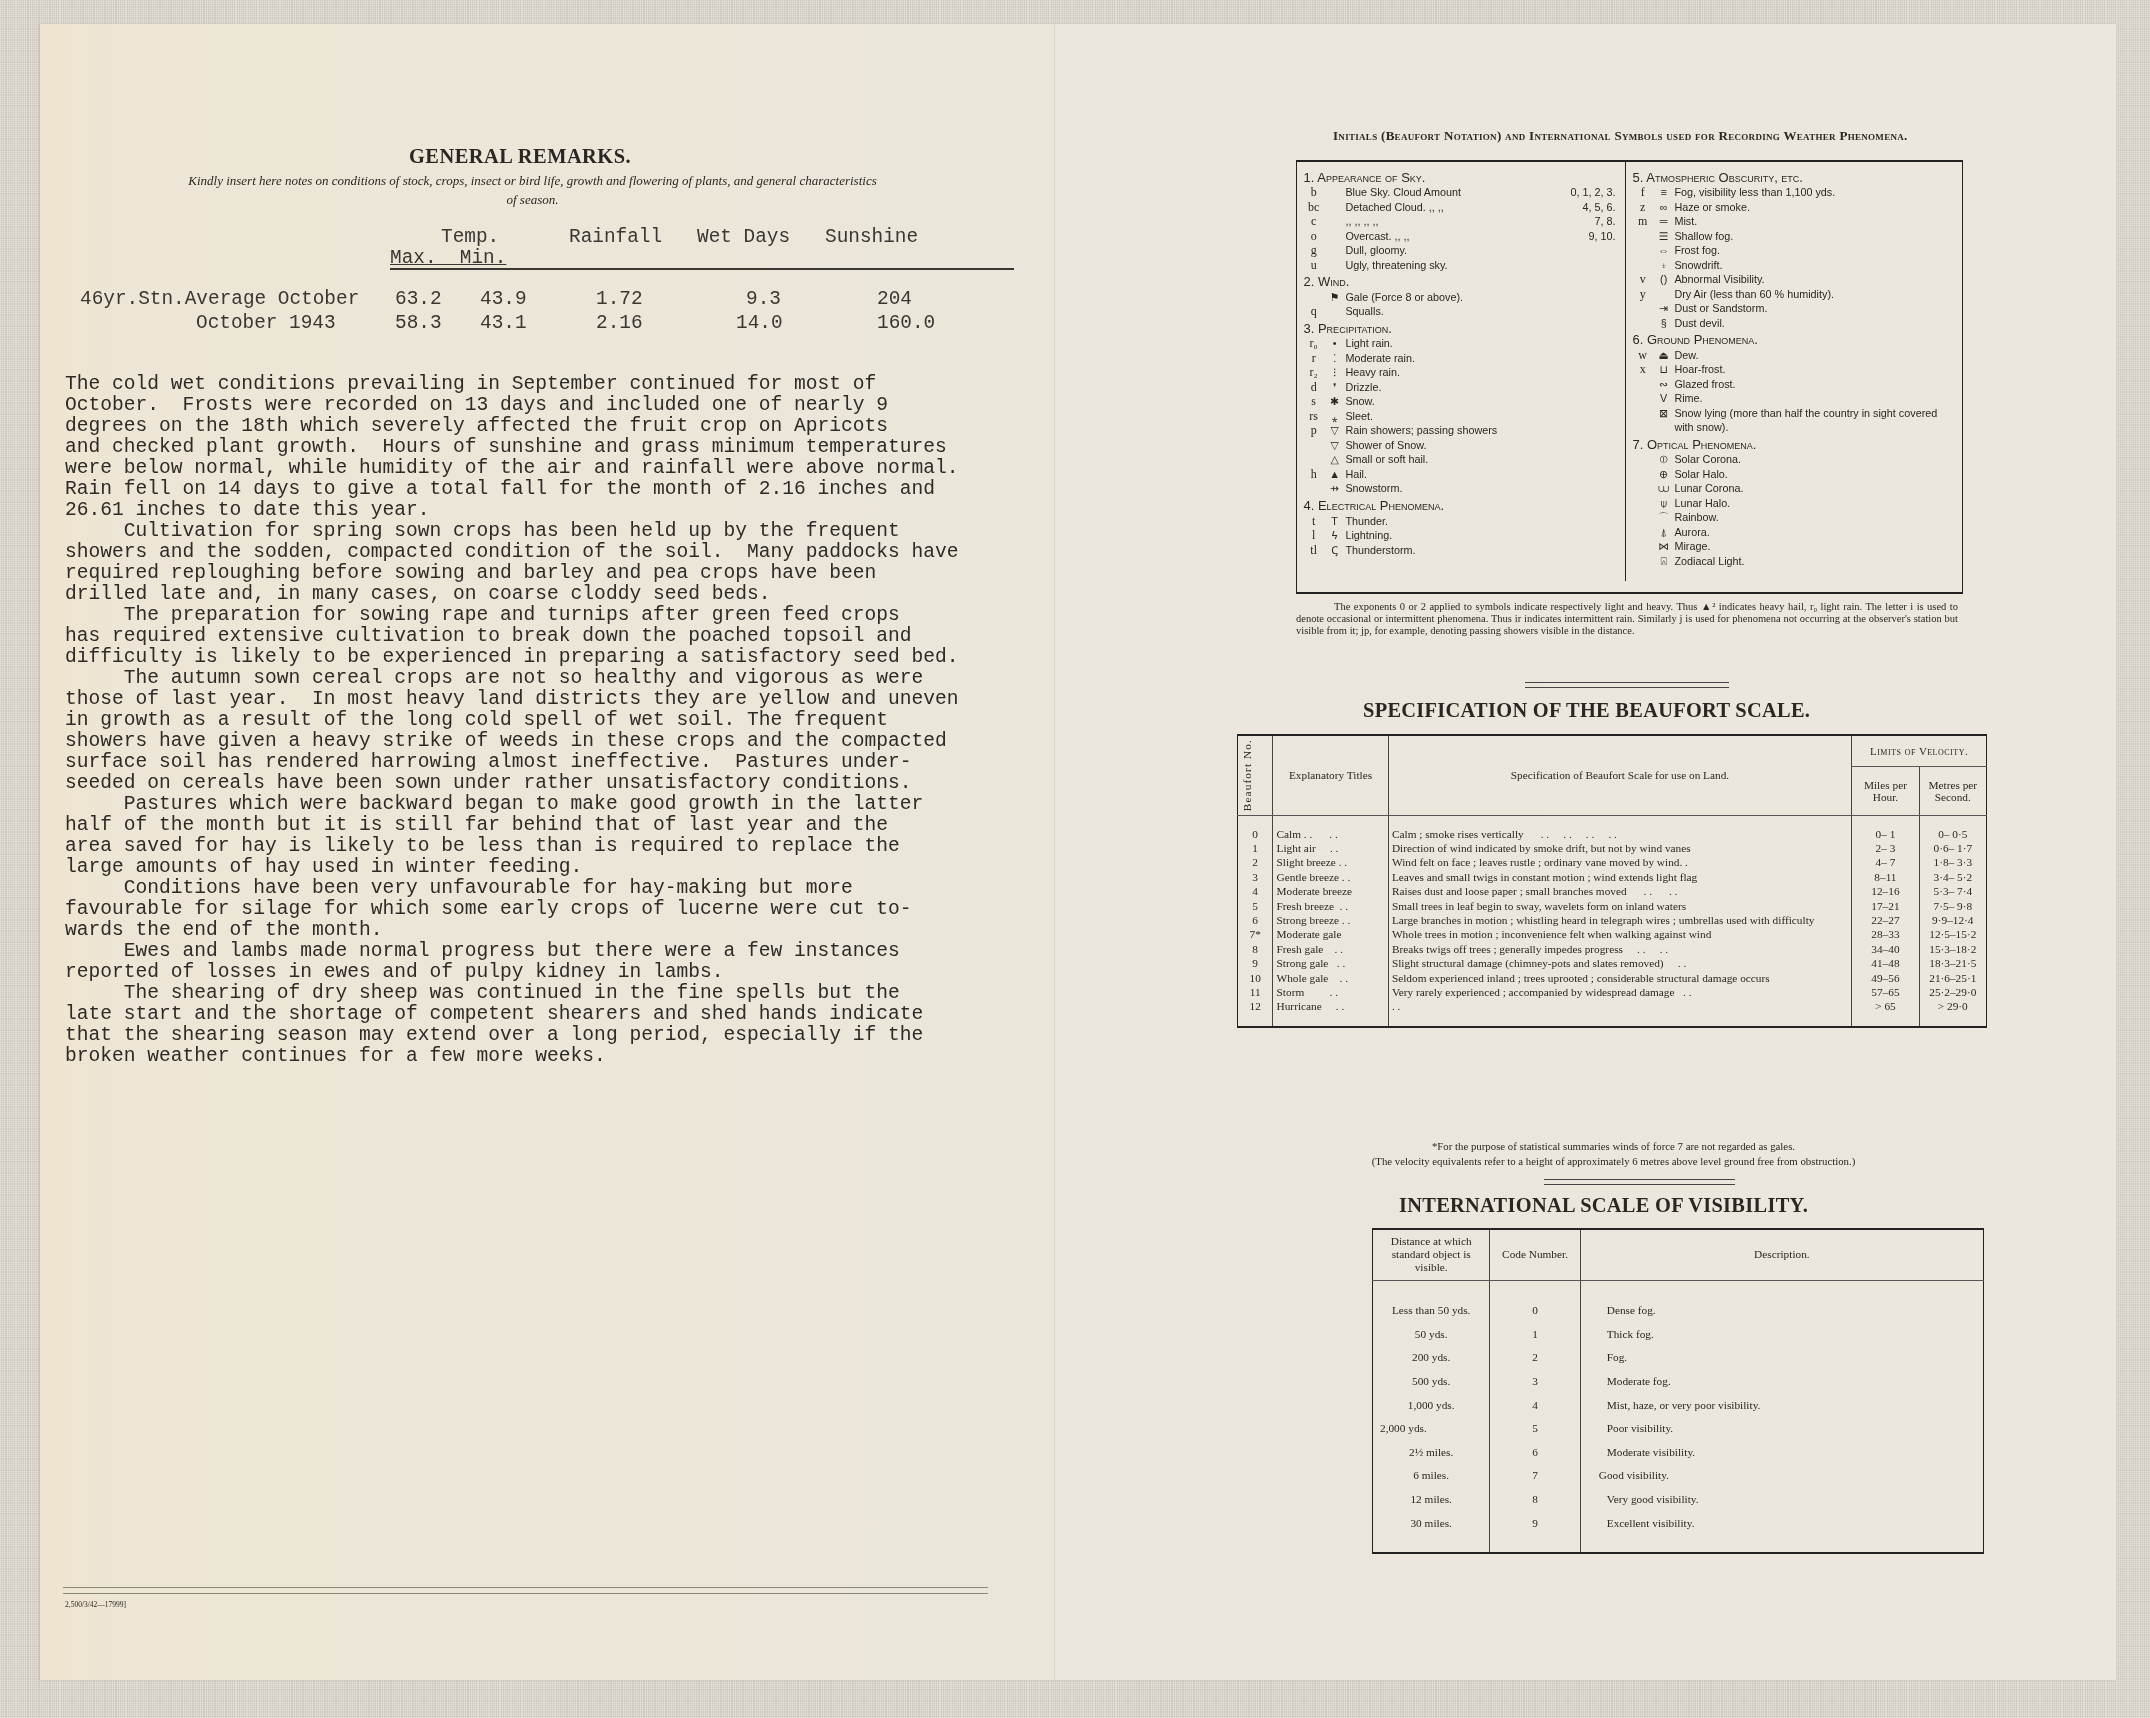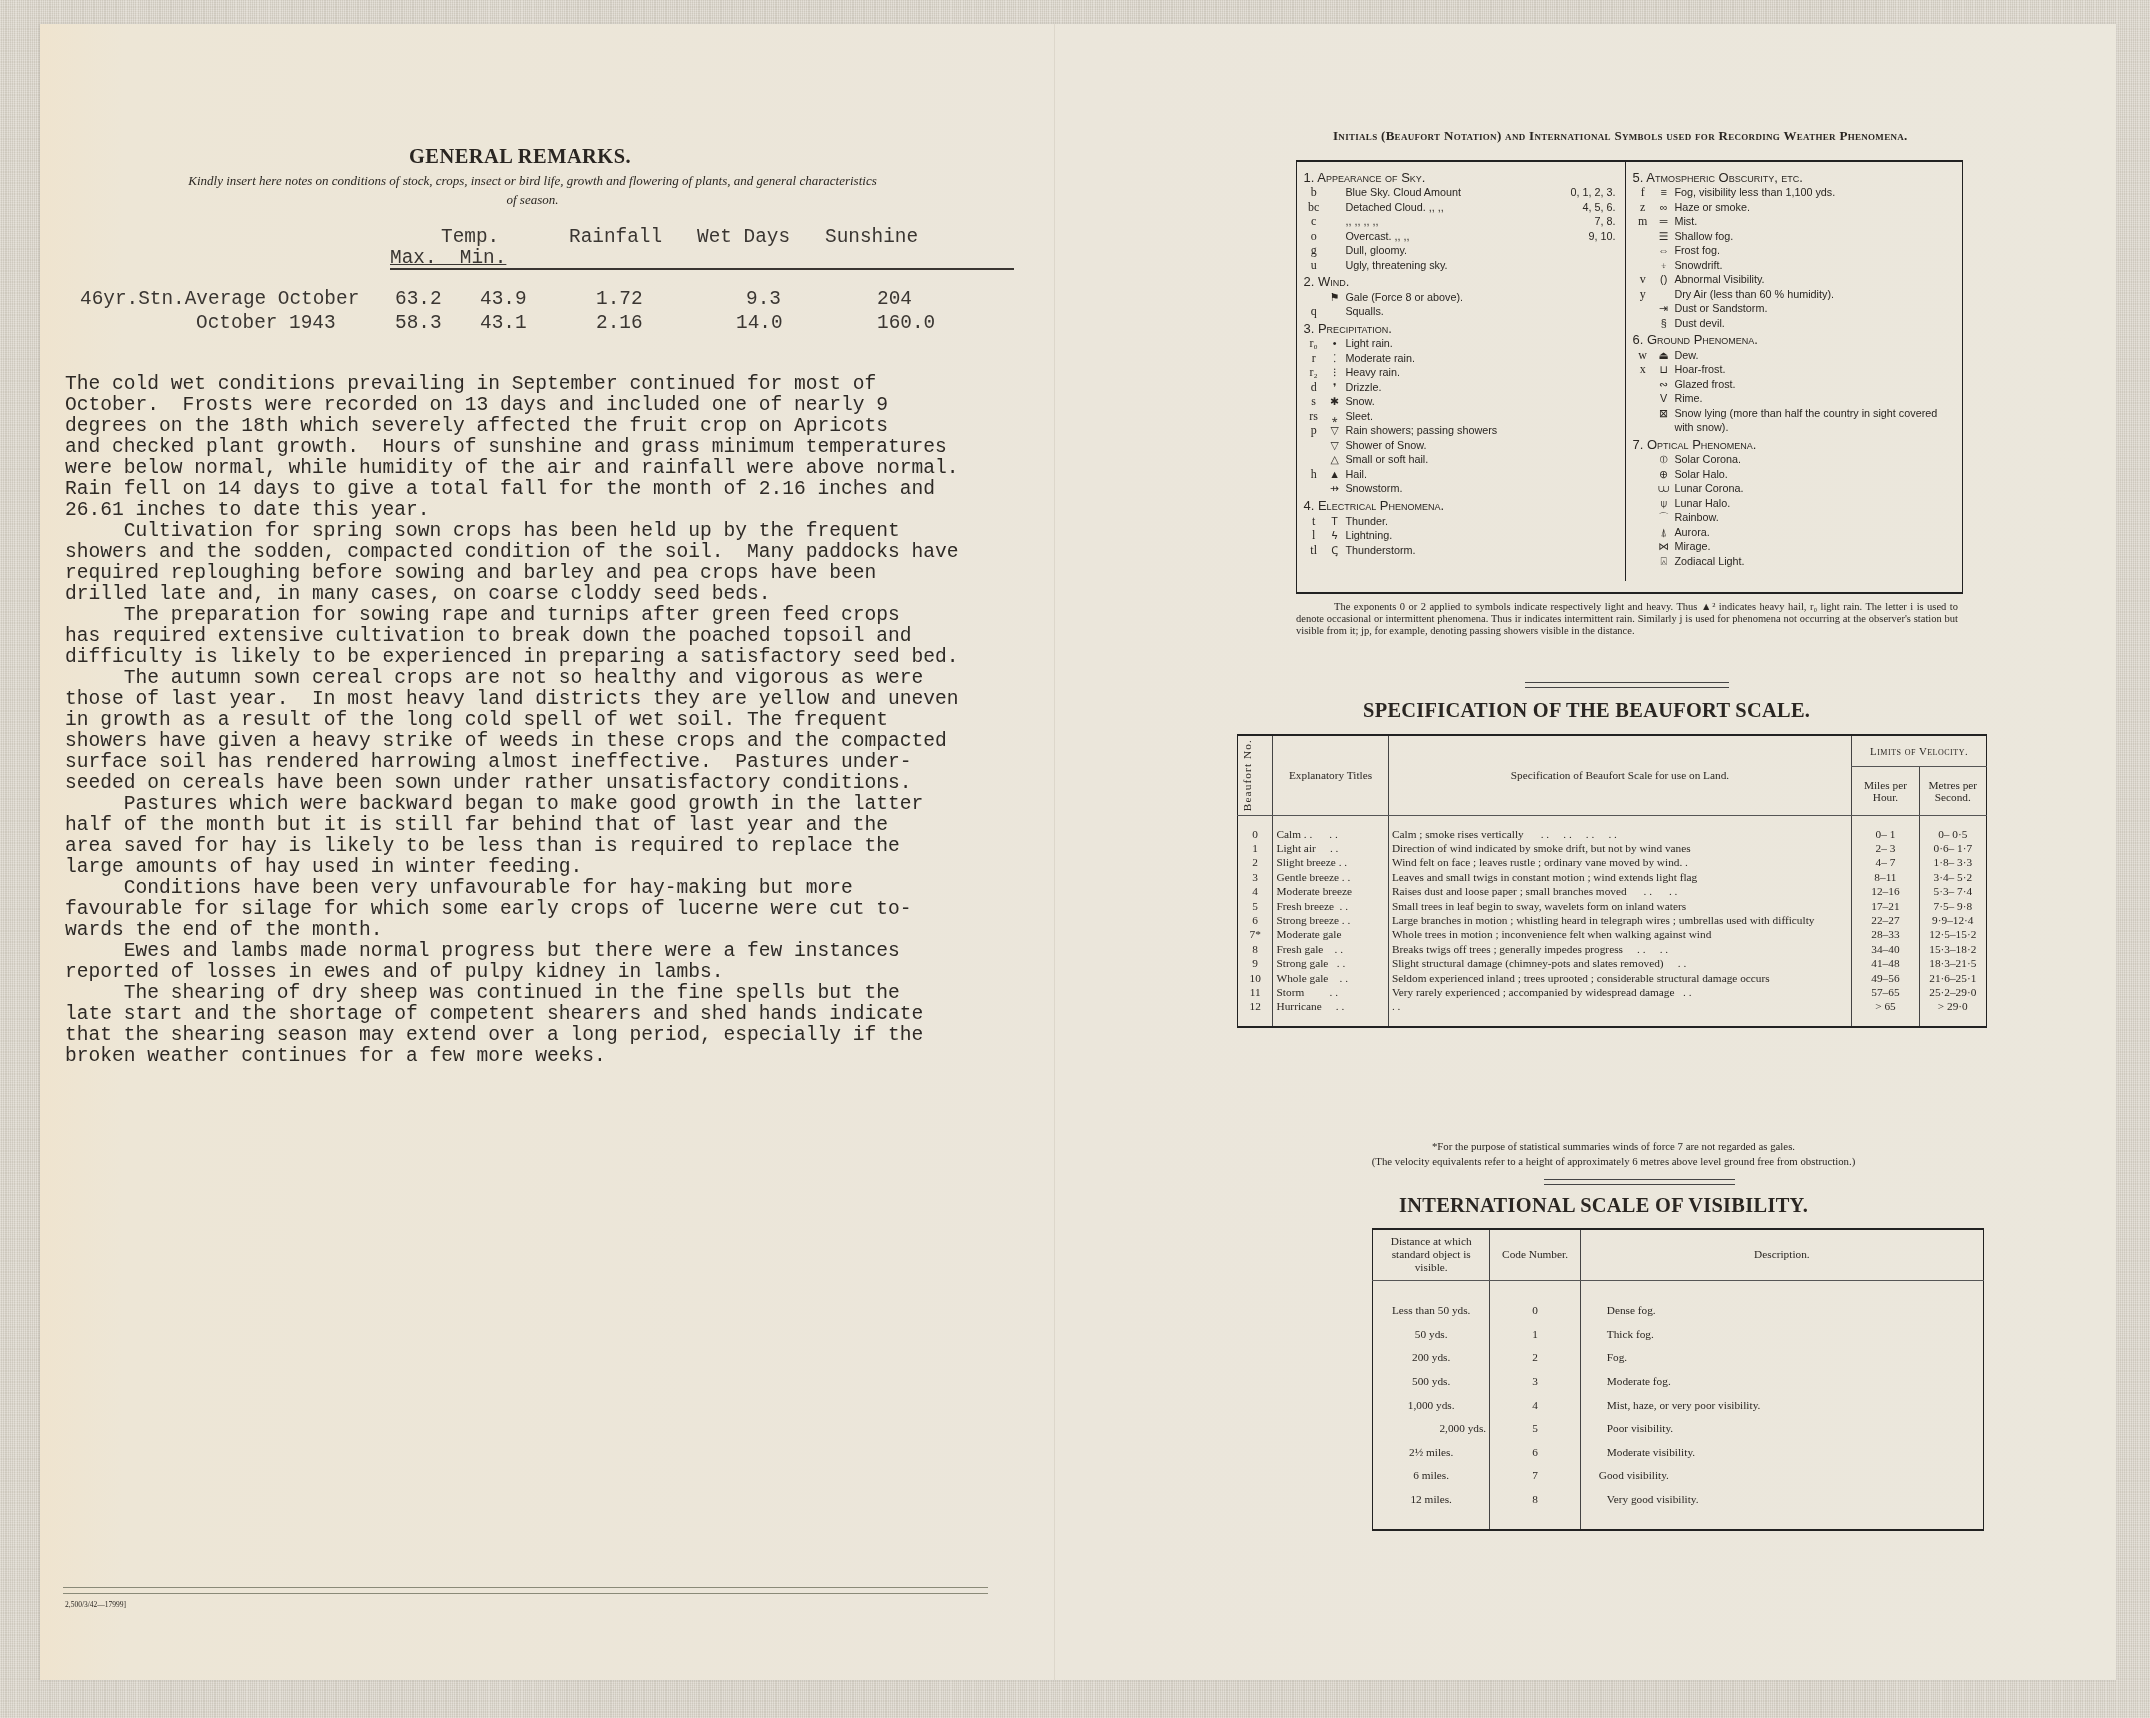--- a/index.html
+++ b/index.html
@@ -540,34 +540,39 @@
         <td style="text-align:center;border-left:none;">500 yds.</td>
         <td style="text-align:center;">3</td>
         <td style="padding-left:26px;">Moderate fog.</td>
       </tr>
       <tr>
         <td style="text-align:center;border-left:none;">1,000 yds.</td>
         <td style="text-align:center;">4</td>
         <td style="padding-left:26px;">Mist, haze, or very poor visibility.</td>
       </tr>
       <tr>
-        <td style="text-align:right;border-left:none;padding-left:7px;">2,000 yds.</td>
+        <td style="text-align:left;border-left:none;padding-left:7px;">2,000 yds.</td>
         <td style="text-align:center;">5</td>
         <td style="padding-left:26px;">Poor visibility.</td>
       </tr>
       <tr>
         <td style="text-align:center;border-left:none;">2½ miles.</td>
         <td style="text-align:center;">6</td>
         <td style="padding-left:26px;">Moderate visibility.</td>
       </tr>
       <tr>
         <td style="text-align:center;border-left:none;">6 miles.</td>
         <td style="text-align:center;">7</td>
         <td style="padding-left:18px;">Good visibility.</td>
       </tr>
       <tr>
         <td style="text-align:center;border-left:none;">12 miles.</td>
         <td style="text-align:center;">8</td>
         <td style="padding-left:26px;">Very good visibility.</td>
       </tr>
+      <tr>
+        <td style="text-align:center;border-left:none;">30 miles.</td>
+        <td style="text-align:center;">9</td>
+        <td style="padding-left:26px;">Excellent visibility.</td>
+      </tr>
     </tbody>
 </table>
 
 
 </body></html>

